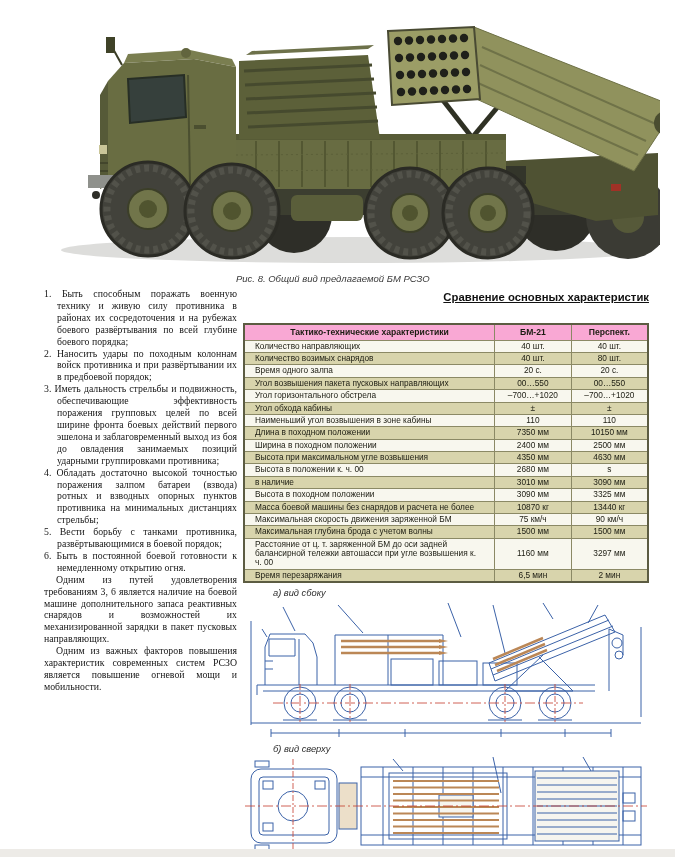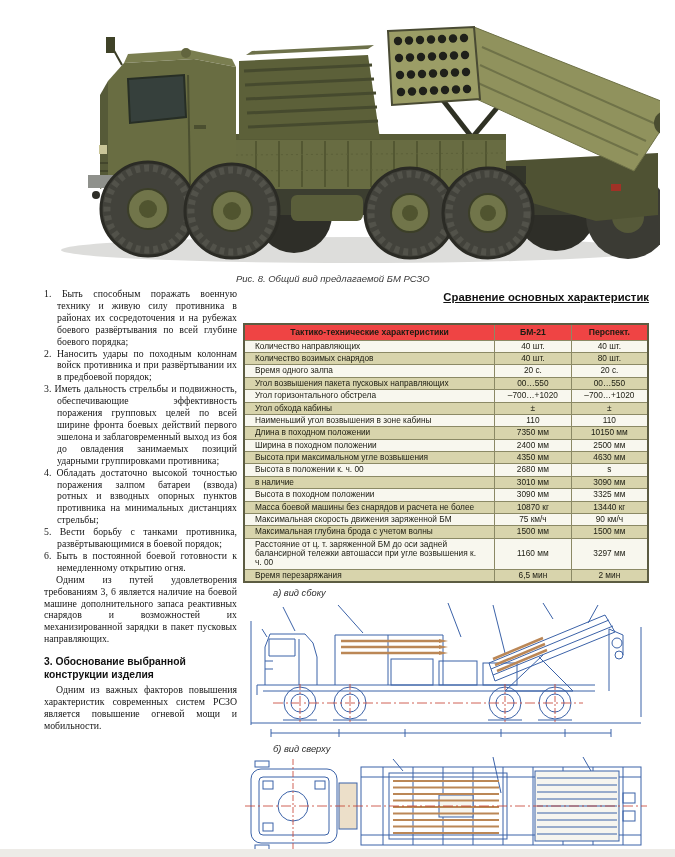--- a/index.html
+++ b/index.html
@@ -23,21 +23,21 @@
   .left-col h3 { font:bold 10.3px/12.5px "Liberation Sans",sans-serif; color:#111;
                  margin:11px 0 3px 0; text-align:left; }
 
   
   .right-col { position:absolute; left:243px; top:291px; width:406px; }
   .table-title { font:bold 11.3px "Liberation Sans",sans-serif; color:#111;
                  text-align:right; margin-bottom:20px;text-decoration:underline; }
   table.cmp { width:100%; border-collapse:collapse; border:2px solid #5c5c42;
               font:8.3px/1.13 "Liberation Sans",sans-serif; color:#1c1c12; }
   table.cmp th, table.cmp td { border:1px solid #8b8965; padding:1px 10px; }
-  table.cmp th { background:#ef4444; font-weight:bold; text-align:center; padding:2.5px 2px; font-size:8.6px; }
+  table.cmp th { background:#f9a8d4; font-weight:bold; text-align:center; padding:2.5px 2px; font-size:8.6px; }
   table.cmp tbody tr:nth-child(odd)  { background:#f8f7ee; }
   table.cmp tbody tr:nth-child(even) { background:#d8d4ac; }
   table.cmp td:nth-child(2), table.cmp td:nth-child(3) { text-align:center; }
   col.c1{width:252px;} col.c2{width:77px;} col.c3{width:77px;}
 
   .drawing-label { font:italic 9.3px "Liberation Sans",sans-serif; color:#2d2d2d; margin:5px 0 1px 30px; }
   .drawing { display:block; }
   .fig9-caption { font:italic 9.5px "Liberation Sans",sans-serif; color:#3a3a3a;
                   text-align:center; margin-top:3px; }
 
@@ -203,21 +203,20 @@
   <div class="left-col">
     <ol id="req-list">
         <li>Быть способным поражать военную технику и живую силу противника в районах их сосредоточения и на рубежах боевого развёртывания по всей глубине боевого порядка;</li>
         <li>Наносить удары по походным колоннам войск противника и при развёртывании их в предбоевой порядок;</li>
         <li>Иметь дальность стрельбы и подвижность, обеспечивающие эффективность поражения групповых целей по всей ширине фронта боевых действий первого эшелона и заблаговременный выход из боя до овладения занимаемых позиций ударными группировками противника;</li>
         <li>Обладать достаточно высокой точностью поражения залпом батареи (взвода) ротных и взводных опорных пунктов противника на минимальных дистанциях стрельбы;</li>
         <li>Вести борьбу с танками противника, развёртывающимися в боевой порядок;</li>
         <li>Быть в постоянной боевой готовности к немедленному открытию огня.</li>
       </ol>
     <p class="para">Одним из путей удовлетворения требованиям 3, 6 является наличие на боевой машине дополнительного запаса реактивных снарядов и возможностей их механизированной зарядки в пакет пусковых направляющих.</p>
-    <h3>3. Обоснование выбранной конструкции изделия</h3>
     <p class="para">Одним из важных факторов повышения характеристик современных систем РСЗО является повышение огневой мощи и мобильности.</p>
   </div>
 
   <div class="right-col">
     <div class="table-title">Сравнение основных характеристик</div>
     <table class="cmp">
       <colgroup>
           <col class="c1">
           <col class="c2">
           <col class="c3">

